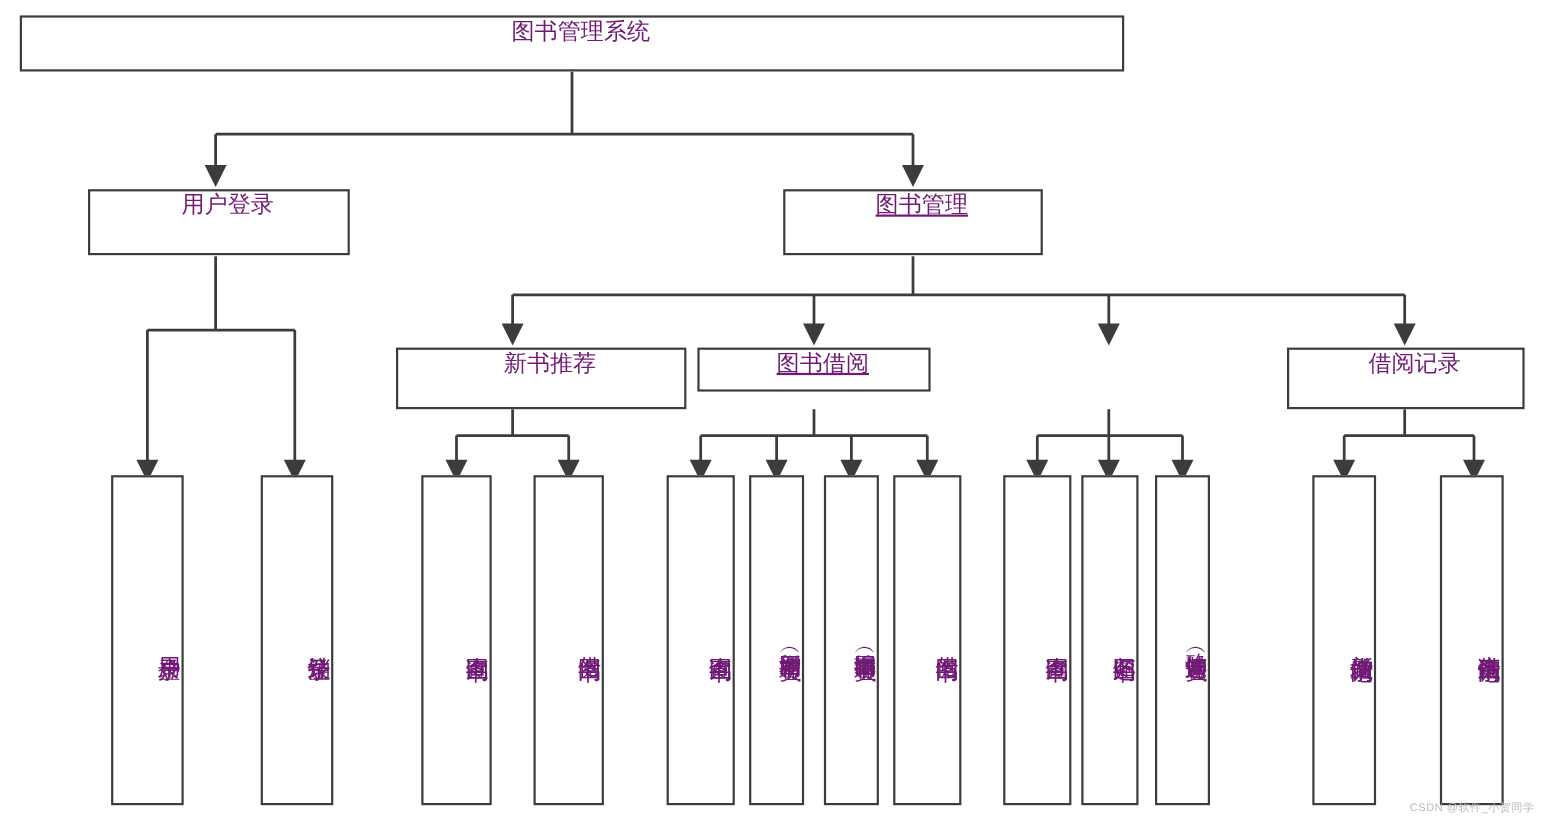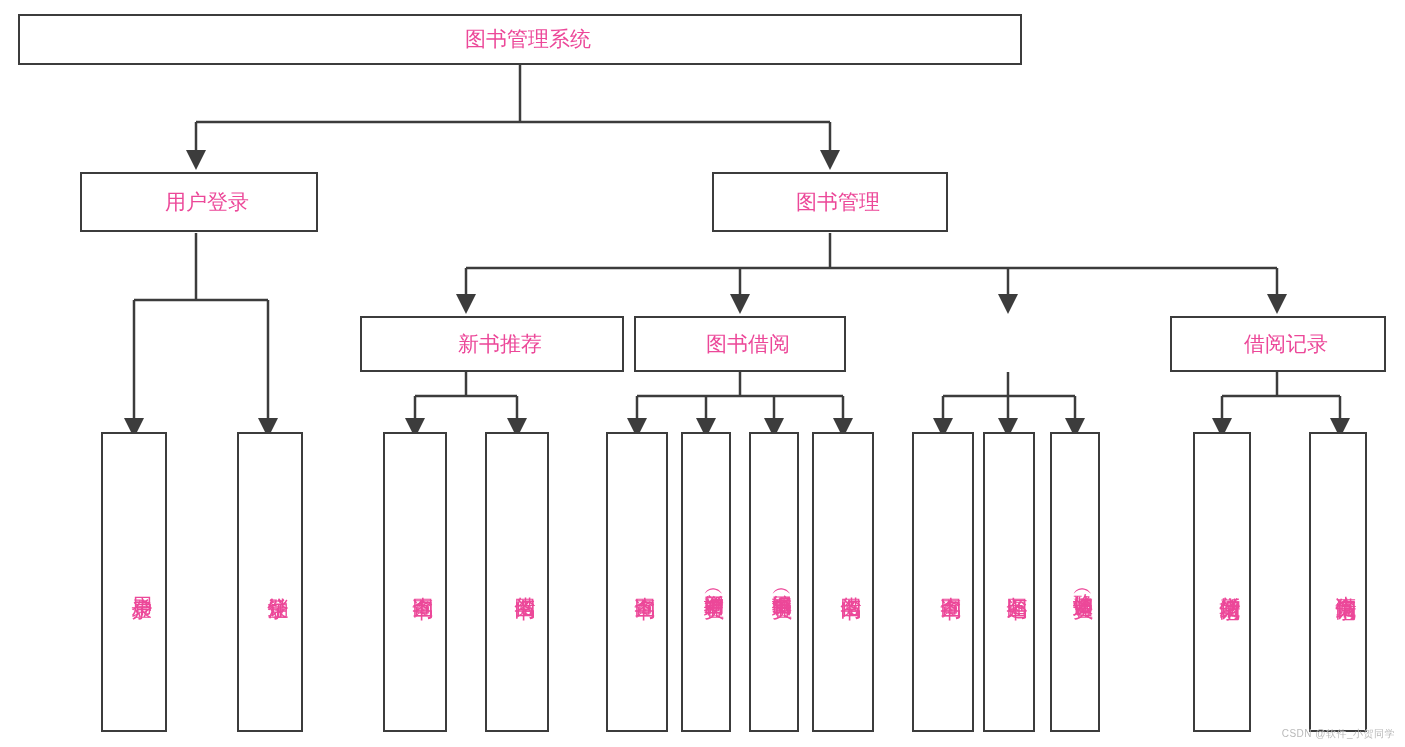--- a/index.html
+++ b/index.html
@@ -22,23 +22,22 @@
     width: 1405px;
     height: 747px;
     pointer-events: none;
   }
   .node {
     position: absolute;
     box-sizing: border-box;
     border: 2px solid #3c3c3c;
     background: #ffffff;
     display: flex;
-    align-items: center;
     justify-content: center;
-    color: #ec4899;
+    color: #701a75;
     font-size: 21px;
     line-height: 1.25;
     text-align: center;
     padding-left: 16px;
   }
   .node.vertical {
     writing-mode: vertical-rl;
     text-orientation: upright;
     letter-spacing: 1px;
   }
@@ -121,28 +120,28 @@
     </g>
   </svg>
 
   <div class="node" style="left:18px; top:14px; width:1004px; height:51px;">
     <span class="label">图书管理系统</span>
   </div>
 
   <div class="node" style="left:80px; top:172px; width:238px; height:60px;">
     <span class="label">用户登录</span>
   </div>
-  <div class="node" style="left:712px; top:172px; width:236px; height:60px;">
+  <div class="node" style="left:712px; top:172px; width:236px; height:60px;text-decoration:underline;">
     <span class="label">图书管理</span>
   </div>
 
   <div class="node" style="left:360px; top:316px; width:264px; height:56px;">
     <span class="label">新书推荐</span>
   </div>
-  <div class="node" style="left:634px; top:316px; width:212px; height:56px;">
+  <div class="node" style="left:634px; top:316px; width:212px; height:40px;text-decoration:underline;">
     <span class="label">图书借阅</span>
   </div>
   <div class="node" style="left:1170px; top:316px; width:216px; height:56px;">
     <span class="label">借阅记录</span>
   </div>
 
   <div class="node vertical" style="left:101px; top:432px; width:66px; height:300px;">
     <span class="label">用户登录</span>
   </div>
   <div class="node vertical" style="left:237px; top:432px; width:66px; height:300px;">

